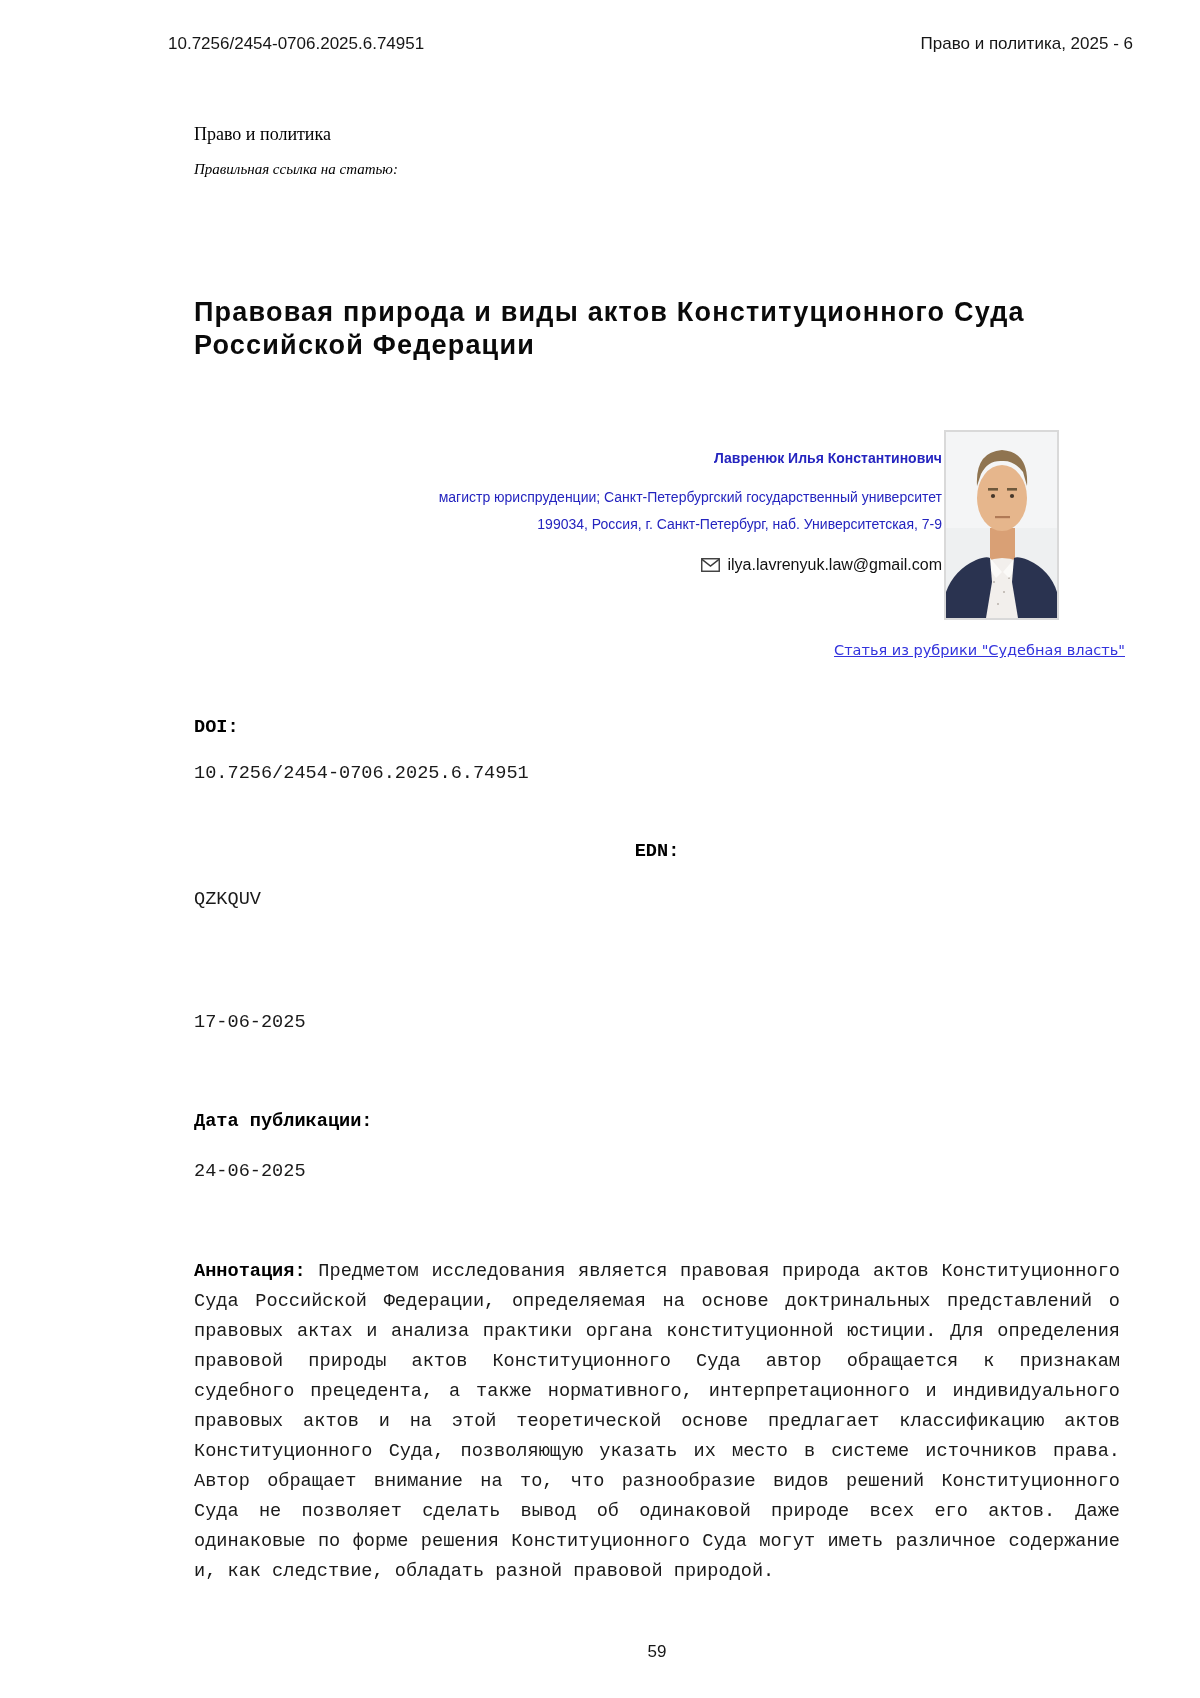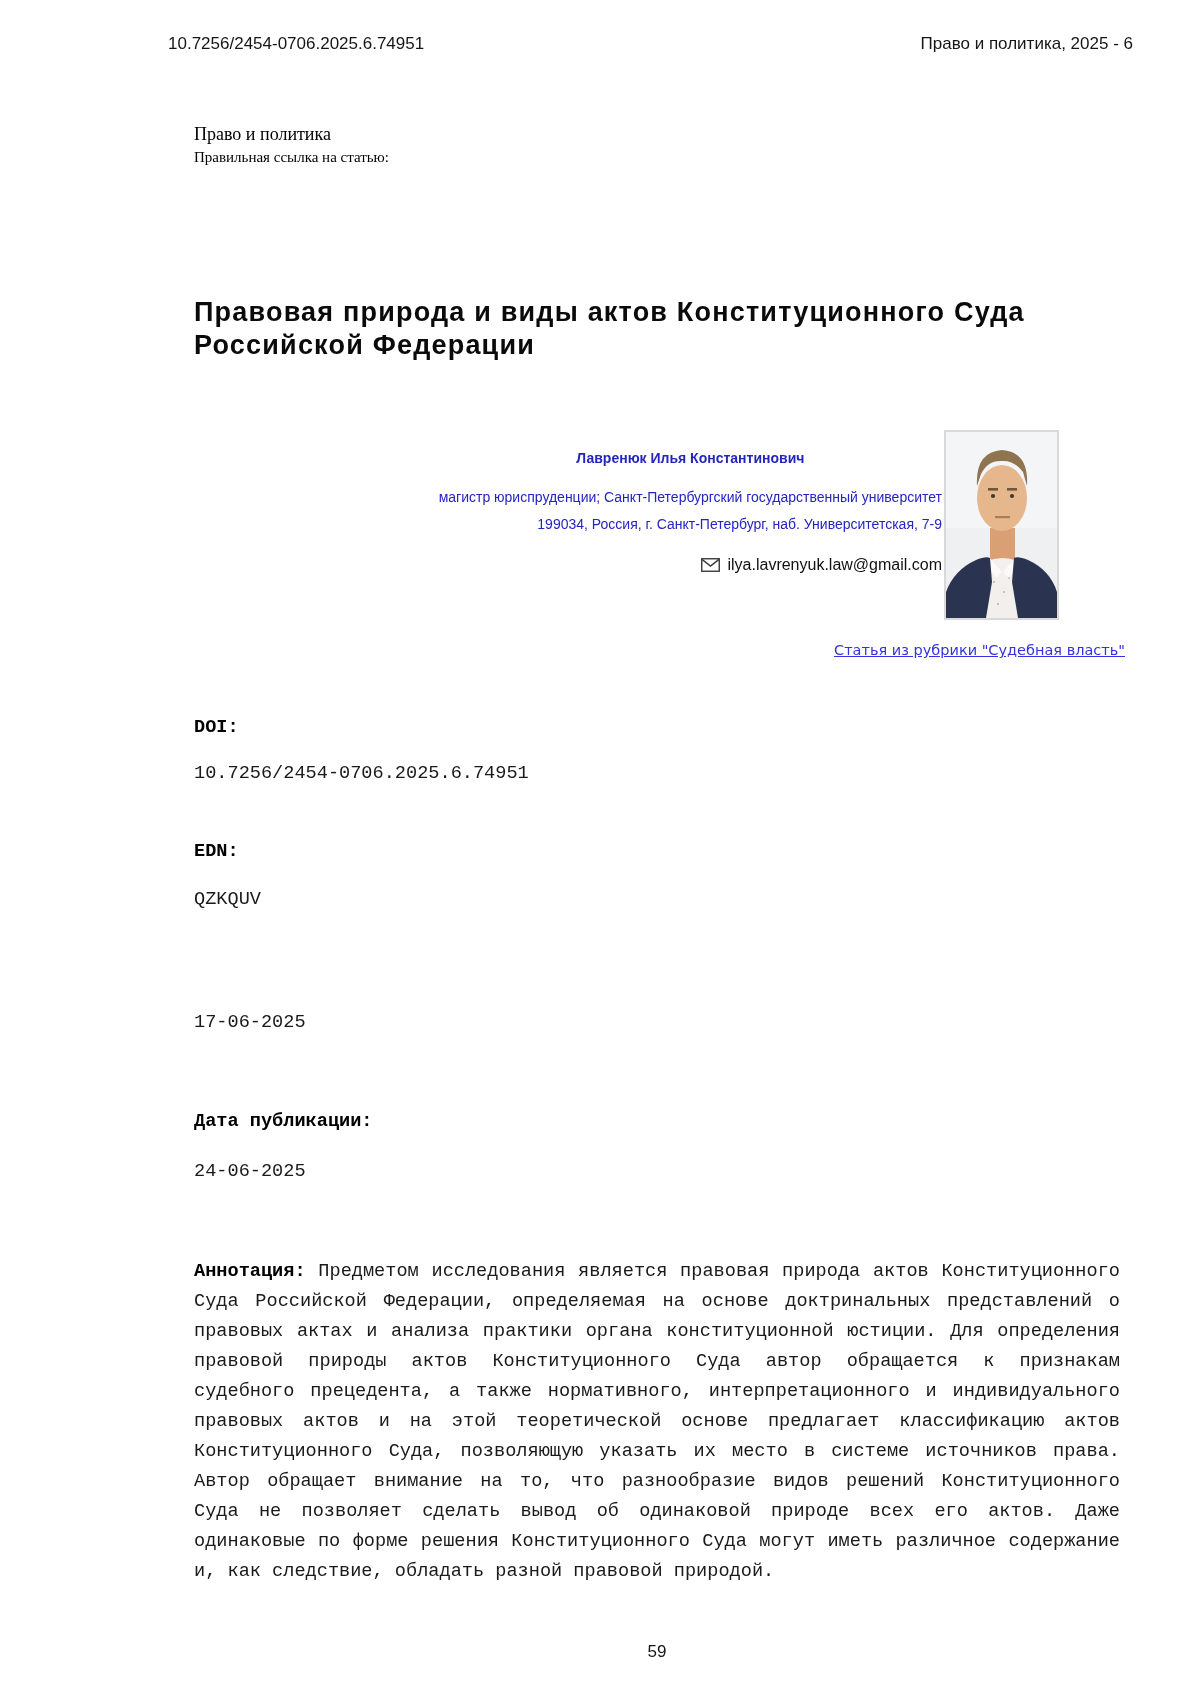--- a/index.html
+++ b/index.html
@@ -11,31 +11,31 @@
   .page-header{
     position:absolute;top:34px;left:168px;right:67px;
     display:flex;justify-content:space-between;
     font-size:17px;color:#161616;
   }
   
   .citation{
     position:absolute;top:122px;left:194px;width:920px;
     font-family:"Liberation Serif",serif;font-size:18px;line-height:24px;color:#000;
   }
-  .citation .cit-label{font-size:15px;line-height:22px;}
+  .citation .cit-label{font-style:italic;font-size:15px;line-height:22px;margin-top:12px;}
   
   .article-title{
     position:absolute;top:296px;left:194px;width:900px;
     font-size:27px;line-height:33px;font-weight:bold;letter-spacing:1.2px;color:#0a0a0a;
   }
   
   .author-block{
     position:absolute;top:450px;right:258px;text-align:right;
   }
-  .author-name{font-size:14px;font-weight:bold;margin-bottom:23px;text-align:center;}
+  .author-name{font-size:14px;font-weight:bold;margin-bottom:23px;}
   .author-affiliation{font-size:14px;margin-bottom:11px;}
   .author-address{font-size:14px;margin-bottom:24px;}
   .author-email{font-size:16px;color:#111;}
   .author-email a{color:#111;text-decoration:none;}
   .env-icon{display:inline-block;vertical-align:-2px;margin-right:7px;}
   
   .author-photo{
     position:absolute;left:944px;top:430px;width:111px;height:186px;
     border:2px solid #d9d9d9;background:#eef0f1;box-sizing:content-box;
   }
@@ -45,21 +45,21 @@
     font-family:"DejaVu Sans",sans-serif;font-size:14.5px;
     text-decoration:underline;cursor:pointer;
   }
   
   .meta-label,.meta-value,.abstract{
     position:absolute;left:194px;width:926px;
     font-family:Liberation Mono, monospace;font-size:18.6px;color:#1a1a1a;
   }
   .meta-label{font-weight:bold;color:#000;}
   .m0l{top:717px;} .m0v{top:763px;}
-  .m1l{top:841px;} .m1v{top:889px;}
+  .m1l{top:841px;text-align:center;} .m1v{top:889px;}
   .m2l{top:963px;} .m2v{top:1012px;}
   .m3l{top:1111px;}.m3v{top:1161px;}
   .abstract{top:1257px;line-height:30px;text-align:justify;}
   .abstract .abs-label{font-weight:bold;color:#000;}
   
   .page-number{
     position:absolute;top:1642px;left:194px;width:926px;
     text-align:center;font-size:17px;color:#161616;
   }
 </style>

